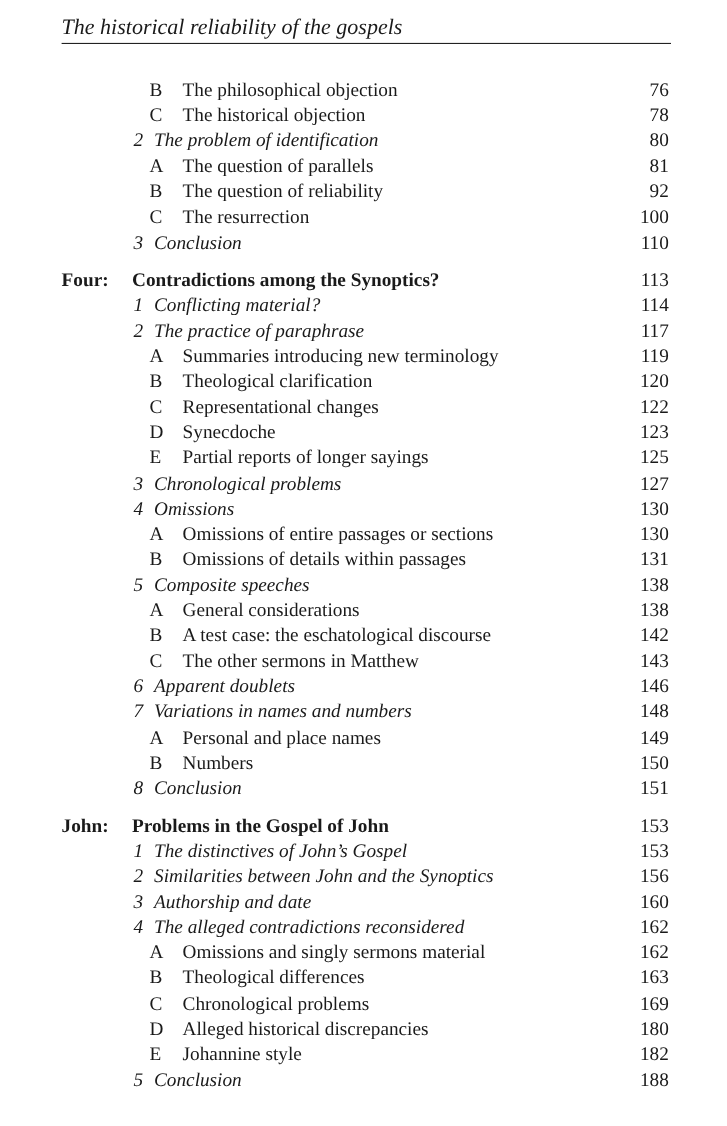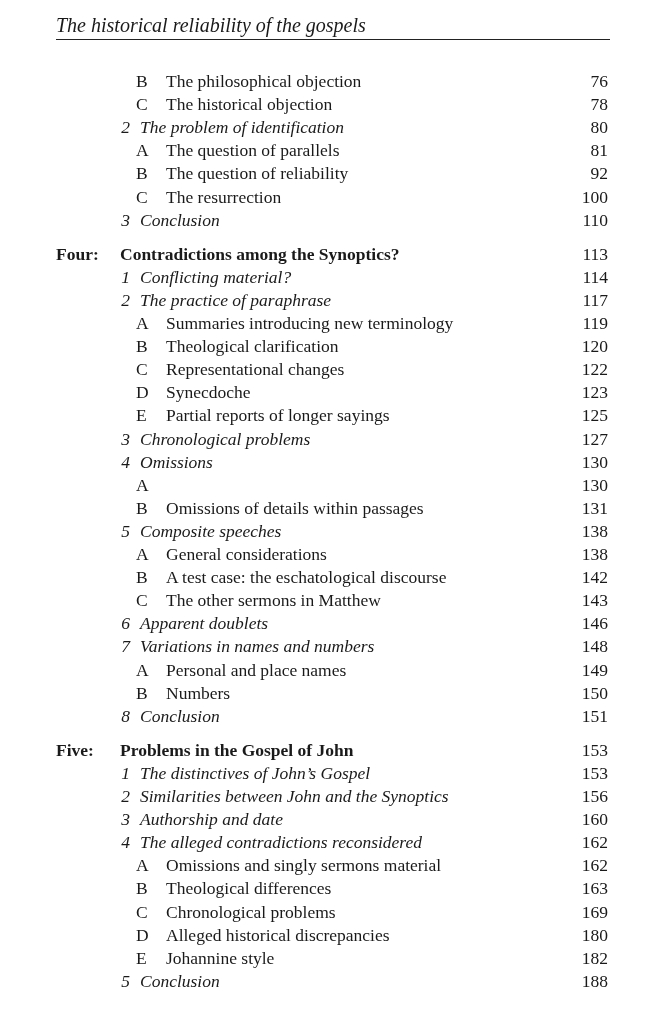--- a/index.html
+++ b/index.html
@@ -120,20 +120,21 @@
       <span class="text">Chronological problems</span>
       <span class="page">127</span>
     </div>
     <div class="row lvl-section" style="top: 450.6px;">
       <span class="num">4</span>
       <span class="text">Omissions</span>
       <span class="page">130</span>
     </div>
     <div class="row lvl-sub" style="top: 473.7px;">
       <span class="num">A</span>
+      <span class="text">Omissions of entire passages or sections</span>
       <span class="page">130</span>
     </div>
     <div class="row lvl-sub" style="top: 496.8px;">
       <span class="num">B</span>
       <span class="text">Omissions of details within passages</span>
       <span class="page">131</span>
     </div>
     <div class="row lvl-section" style="top: 519.9px;">
       <span class="num">5</span>
       <span class="text">Composite speeches</span>
@@ -173,21 +174,21 @@
       <span class="num">B</span>
       <span class="text">Numbers</span>
       <span class="page">150</span>
     </div>
     <div class="row lvl-section" style="top: 704.7px;">
       <span class="num">8</span>
       <span class="text">Conclusion</span>
       <span class="page">151</span>
     </div>
     <div class="row lvl-chapter" style="top: 738.8px;">
-      <span class="chap">Five:</span>
+      <span class="chap">John:</span>
       <span class="text">Problems in the Gospel of John</span>
       <span class="page">153</span>
     </div>
     <div class="row lvl-section" style="top: 761.9px;">
       <span class="num">1</span>
       <span class="text">The distinctives of John’s Gospel</span>
       <span class="page">153</span>
     </div>
     <div class="row lvl-section" style="top: 785px;">
       <span class="num">2</span>

